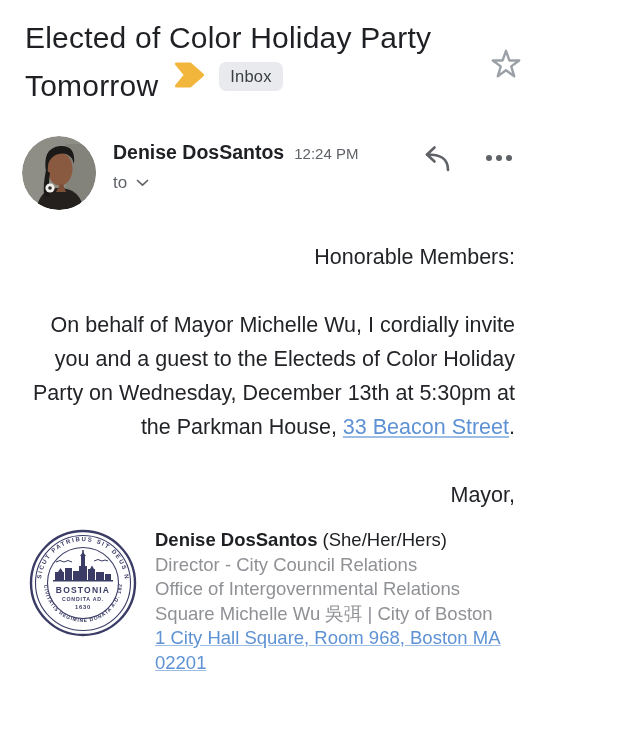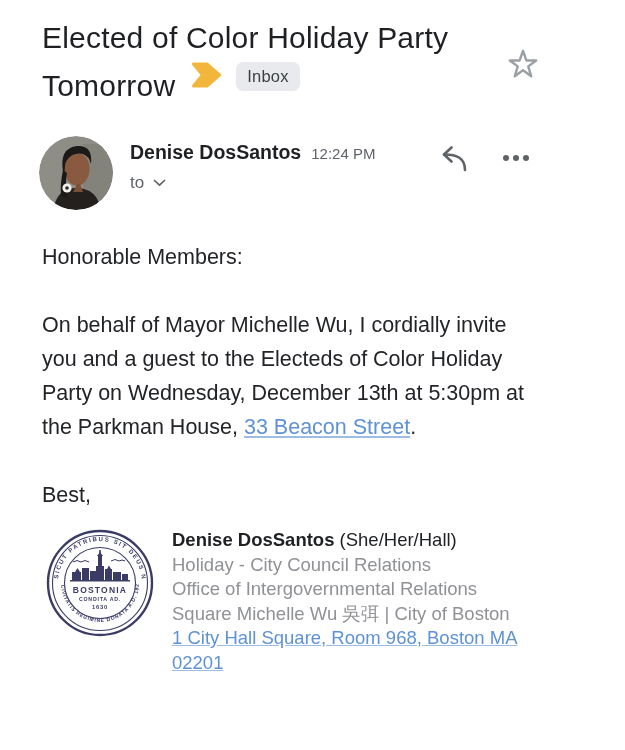--- a/index.html
+++ b/index.html
@@ -1,19 +1,19 @@
 <!DOCTYPE html>
 <html><head>
 <meta charset="utf-8">
 <style>
   * { margin:0; padding:0; box-sizing:border-box; }
   html,body { background:#fff; }
   .page {
     width:540px; height:750px; background:#ffffff; position:relative;
-    font-family:"Liberation Sans", sans-serif; color:#202124; overflow:hidden;margin-left:17px;
+    font-family:"Liberation Sans", sans-serif; color:#202124; overflow:hidden;
   }
   
   .header { padding:14px 25px 0 25px; position:relative; }
   .subject { font-size:30px; line-height:48px; font-weight:400; color:#1f2023; letter-spacing:0.2px; }
   .subject-line2 { display:flex; align-items:flex-start; gap:13px; }
   .imp-marker { width:31px; height:26px; flex:0 0 auto; margin-left:4px; }
   .inbox-chip {
     display:inline-flex; align-items:center; background:#e9eaed; color:#3c4043;
     font-size:16.5px; line-height:1; padding:6px 11px; border-radius:7px; cursor:default;
   }
@@ -23,21 +23,21 @@
   .avatar { width:74px; height:74px; border-radius:50%; overflow:hidden; flex:0 0 auto; }
   .sender-mid { flex:1 1 auto; margin-left:17px; padding-top:5px; min-width:0; }
   .name-row { display:flex; align-items:baseline; }
   .sender-name { font-size:19.5px; font-weight:700; color:#1f2023; }
   .sender-time { font-size:15px; color:#5f6368; margin-left:10px; }
   .to-row { display:flex; align-items:center; margin-top:9px; color:#5f6368; font-size:17px; gap:9px; }
   .actions { display:flex; align-items:flex-start; gap:30px; padding-top:9px; }
   .icon-btn { background:none; border:none; padding:0; cursor:pointer; line-height:0; }
   
   .mail-body { padding:30px 25px 0 25px; font-size:21.5px; line-height:34px; color:#222428; }
-  .mail-body p { margin:0; }
+  .mail-body p { margin:0;text-align:right; }
   .mail-body p + p { margin-top:34px; }
   .body-bold { font-weight:700; letter-spacing:-0.1px; }
   a.body-link { color:#5e92d4; text-decoration:underline; text-decoration-color:#9dbde4; }
   
   .signature { display:flex; margin:12px 25px 0 28px; align-items:flex-start; }
   .seal { width:110px; height:112px; flex:0 0 auto; margin-top:3px; }
   .sig-text { margin-left:17px; font-size:18.5px; line-height:24.5px; padding-top:4px; }
   .sig-name { font-weight:700; color:#1f2023; }
   .sig-pronouns { color:#1f2023; }
   .sig-gray { color:#8f9195; }
@@ -114,21 +114,21 @@
           <circle cx="16" cy="13" r="3" fill="#5f6368"></circle>
           <circle cx="26" cy="13" r="3" fill="#5f6368"></circle>
         </svg>
       </button>
     </div>
   </div>
 
   <div class="mail-body">
     <p>Honorable Members:</p>
     <p><span>On behalf of Mayor Michelle Wu, I cordially invite you and a guest to the Electeds of Color Holiday Party on Wednesday, December 13th at 5:30pm at the Parkman House, </span><a href="#" class="body-link">33 Beacon Street</a><span>.</span></p>
-    <p>Best,</p>
+    <p>Mayor,</p>
   </div>
 
   <div class="signature">
     <svg class="seal" viewBox="0 0 110 110">
       <defs>
         <path id="sealTop" d="M13 55 A42 42 0 1 1 97 55" fill="none"></path>
         <path id="sealBottom" d="M16 55 A39 39 0 0 0 94 55" fill="none"></path>
       </defs>
       <circle cx="55" cy="55" r="52" fill="#ffffff" stroke="#3b3c66" stroke-width="2.4"></circle>
       <circle cx="55" cy="55" r="47.5" fill="none" stroke="#3b3c66" stroke-width="1.1"></circle>
@@ -157,23 +157,23 @@
         <path d="M28 34 q4 -3 8 0 q4 -3 8 0" fill="none" stroke="#3b3c66" stroke-width="1"></path>
         <path d="M66 33 q4 -3 8 0 q3 -2 6 0" fill="none" stroke="#3b3c66" stroke-width="1"></path>
       </g>
       <text x="55" y="64.5" text-anchor="middle" font-size="8.5" font-weight="700" letter-spacing="1.2" fill="#3b3c66" font-family="Liberation Sans, sans-serif">BOSTONIA</text>
       <text x="55" y="73" text-anchor="middle" font-size="5.2" font-weight="700" letter-spacing="0.8" fill="#3b3c66" font-family="Liberation Sans, sans-serif">CONDITA AD.</text>
       <text x="55" y="80.5" text-anchor="middle" font-size="5.8" font-weight="700" letter-spacing="0.8" fill="#3b3c66" font-family="Liberation Sans, sans-serif">1630</text>
     </svg>
 
     <div class="sig-text">
       <div>
-        <span class="sig-name">Denise DosSantos</span><span class="sig-pronouns"> (She/Her/Hall)</span>
+        <span class="sig-name">Denise DosSantos</span><span class="sig-pronouns"> (She/Her/Hers)</span>
       </div>
-      <div class="sig-gray">Holiday - City Council Relations</div>
+      <div class="sig-gray">Director - City Council Relations</div>
       <div class="sig-gray">Office of Intergovernmental Relations</div>
       <div class="sig-gray">Square Michelle Wu 吳弭 | City of Boston</div>
       <div>
         <a href="#" class="sig-link">1 City Hall Square, Room 968, Boston MA 02201</a>
       </div>
 
     </div>
   </div>
 
 </div>

